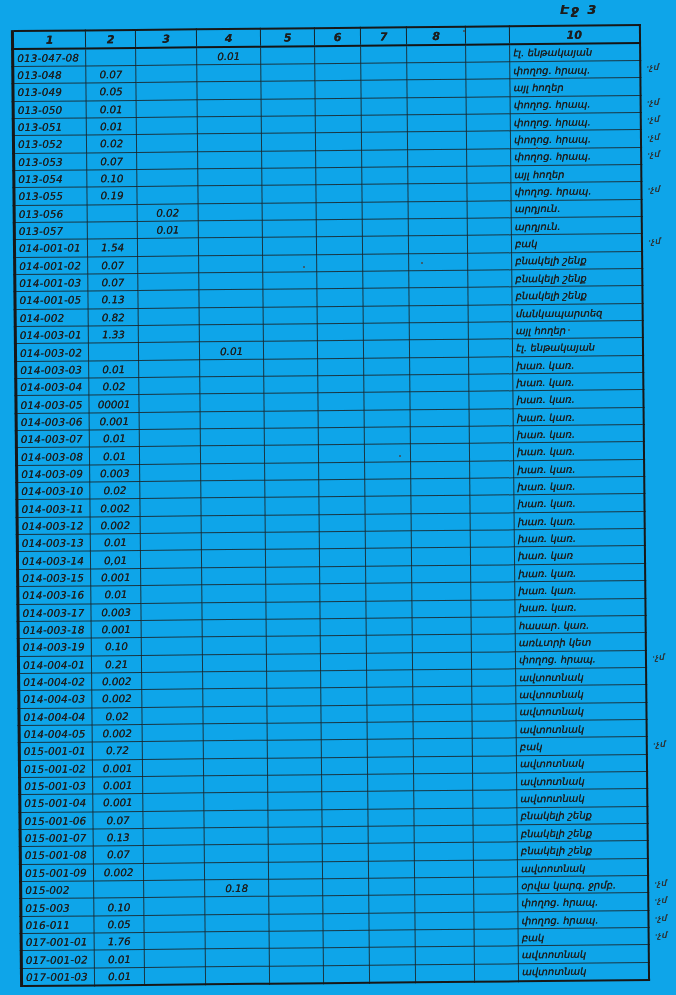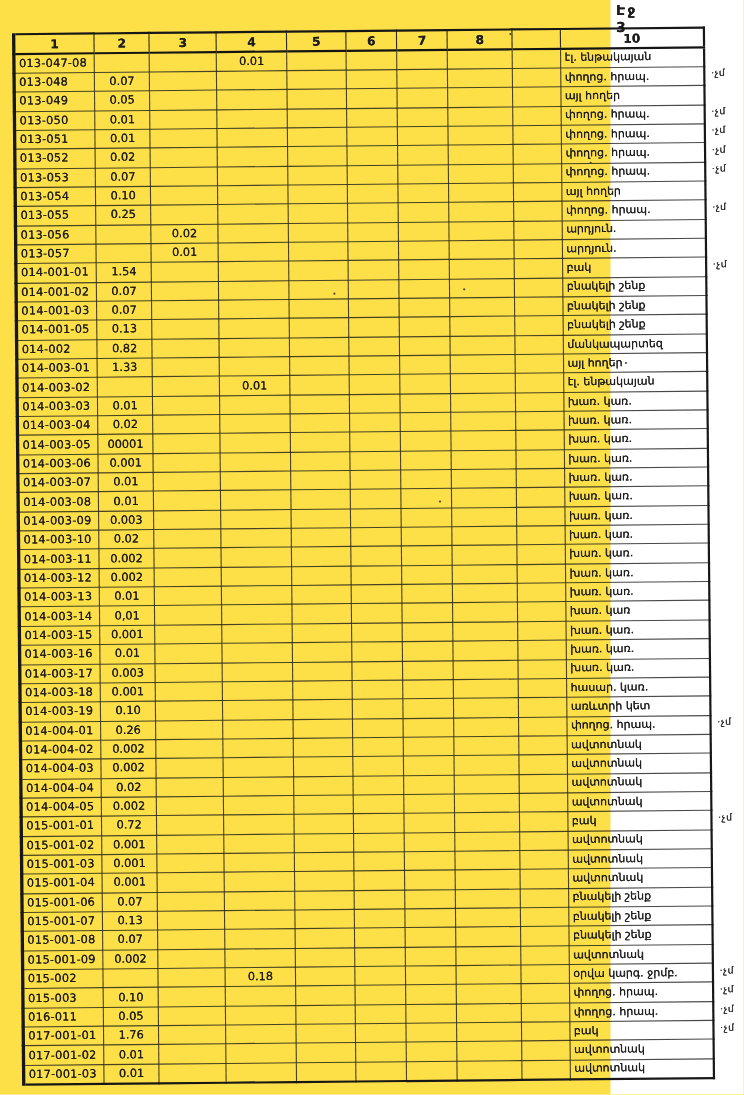--- a/index.html
+++ b/index.html
@@ -1,20 +1,20 @@
 <!DOCTYPE html>
 <html><head>
 <meta charset="utf-8">
 <style>
   html,body{margin:0;padding:0;}
   body{
     width:676px;height:995px;overflow:hidden;background:#ffffff;
     font-family:"DejaVu Sans",sans-serif;color:#1d1d1d;
   }
-  .page{position:relative;width:555px;height:995px;background:#fde047;}
+  .page{position:relative;width:676px;height:995px;background:#0ea5e9;font-style:italic;}
   .page-label{
     position:absolute;top:2px;left:560px;font-size:12.5px;font-weight:bold;
     letter-spacing:2px;text-shadow:0.3px 0 0 currentColor;
   }
   .table-rotor{
     position:absolute;top:30px;left:11px;width:664px;
     transform:rotate(-0.55deg);transform-origin:15px 10px;
   }
   table.grid{
     border-collapse:collapse;table-layout:fixed;width:627px;
@@ -170,21 +170,21 @@
     <td class="num"></td>
     <td class="num"></td>
     <td class="num"></td>
     <td class="num"></td>
     <td class="num"></td>
     <td class="num"></td>
     <td class="label">այլ հողեր</td>
   </tr>
           <tr>
     <td class="code">013-055</td>
-    <td class="num">0.25</td>
+    <td class="num">0.19</td>
     <td class="num"></td>
     <td class="num"></td>
     <td class="num"></td>
     <td class="num"></td>
     <td class="num"></td>
     <td class="num"></td>
     <td class="num"></td>
     <td class="label">փողոց. հրապ.</td>
   </tr>
           <tr>
@@ -494,21 +494,21 @@
     <td class="num"></td>
     <td class="num"></td>
     <td class="num"></td>
     <td class="num"></td>
     <td class="num"></td>
     <td class="num"></td>
     <td class="label">առևտրի կետ</td>
   </tr>
           <tr>
     <td class="code">014-004-01</td>
-    <td class="num">0.26</td>
+    <td class="num">0.21</td>
     <td class="num"></td>
     <td class="num"></td>
     <td class="num"></td>
     <td class="num"></td>
     <td class="num"></td>
     <td class="num"></td>
     <td class="num"></td>
     <td class="label">փողոց. հրապ.</td>
   </tr>
           <tr>

